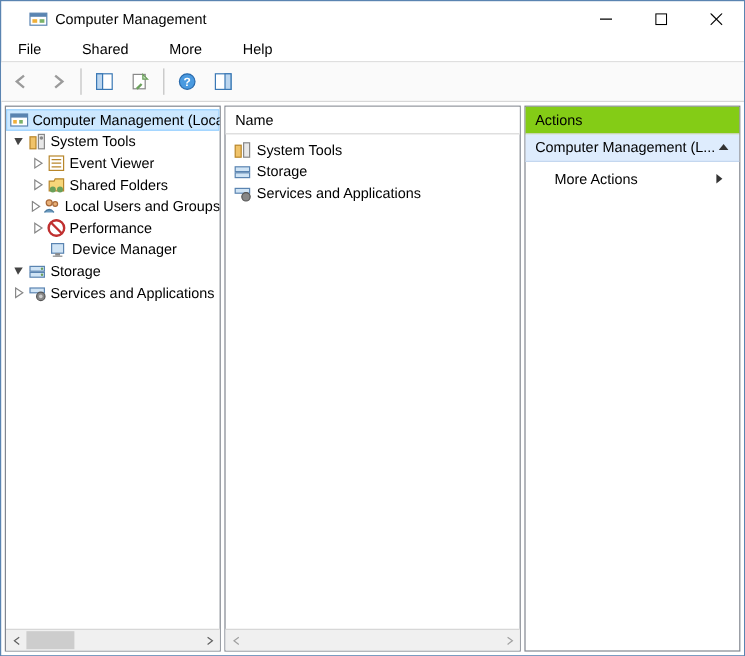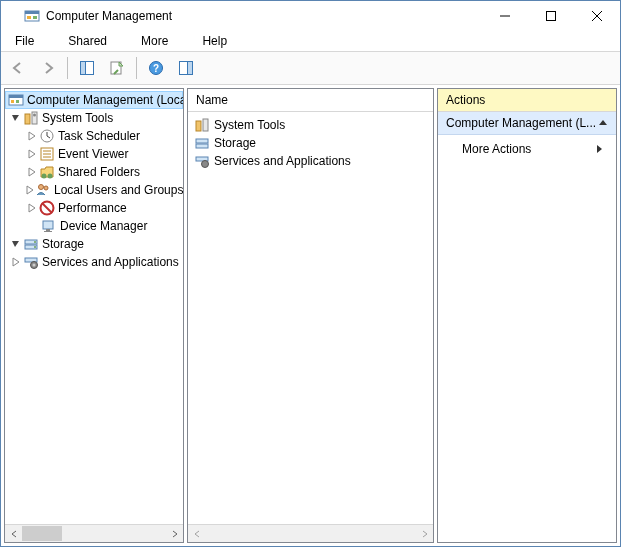--- a/index.html
+++ b/index.html
@@ -26,21 +26,21 @@
   .tree-row .ic{width:16px;height:16px;display:flex;align-items:center;justify-content:center;margin-right:3px;}
   .tree-row.selected{background:#cce8ff;border:1px solid #99d1ff;height:18px;box-sizing:border-box;}
   .tree-row.highlight{border:2px solid #d01228;border-radius:9px;height:20px;box-sizing:border-box;}
   .ind0{padding-left:2px;}
   .ind1{padding-left:4px;}
   .ind2{padding-left:20px;}
   .ind3{padding-left:36px;}
   .listhdr{height:22px;border-bottom:1px solid #d7d7d7;display:flex;align-items:center;padding:0 8px;background:#fff;}
   .list{flex:1;overflow:hidden;padding:4px 4px;}
   .list-row{display:flex;align-items:center;height:18px;gap:4px;padding-left:2px;}
-  .actions-hdr{height:22px;border-bottom:1px solid #d7d7d7;padding:0 8px;display:flex;align-items:center;font-weight:400;background:#fef9c3;}
+  .actions-hdr{height:22px;border-bottom:1px solid #d7d7d7;padding:0 8px;display:flex;align-items:center;font-weight:400;background:#84cc16;}
   .actions-sub{height:22px;background:#deecfd;border-bottom:1px solid #c4d7ef;padding:0 8px;display:flex;align-items:center;justify-content:space-between;}
   .actions-body{flex:1;padding:4px 0;text-align:right;}
   .action-row{height:20px;display:flex;align-items:center;justify-content:space-between;padding:0 12px 0 24px;}
   .hscroll{height:17px;background:#f0f0f0;border-top:1px solid #d7d7d7;display:flex;align-items:center;}
   .hscroll .arrow{width:17px;height:17px;display:flex;align-items:center;justify-content:center;background:#f0f0f0;}
   .hscroll .track{flex:1;height:17px;background:#f0f0f0;}
   .hscroll .thumb{height:15px;background:#cdcdcd;margin:1px 0;}
   svg{display:block;}
 </style>
 </head>
@@ -150,35 +150,20 @@
           <span class="ic">
               <svg width="16" height="16">
                 <rect x="2" y="4" width="5" height="10" fill="#f0c36a" stroke="#b8862a"></rect>
                 <rect x="9" y="2" width="5" height="12" fill="#e8e8e8" stroke="#888"></rect>
                 <circle cx="11.5" cy="5" r="1.5" fill="#888"></circle>
               </svg>
             </span>
           <span>System Tools</span>
         </div>
 
-        <div class="tree-row ind2">
-          <span class="tw">
-              <svg width="10" height="10">
-                <path d="M2 1 L8 5 L2 9 Z" fill="none" stroke="#888"></path>
-              </svg>
-            </span>
-          <span class="ic">
-              <svg width="16" height="16">
-                <circle cx="8" cy="8" r="6" fill="#fff" stroke="#888"></circle>
-                <line x1="8" y1="8" x2="8" y2="4" stroke="#444"></line>
-                <line x1="8" y1="8" x2="11" y2="10" stroke="#444"></line>
-              </svg>
-            </span>
-          <span>Task Scheduler</span>
-        </div>
 
         <div class="tree-row ind2">
           <span class="tw">
               <svg width="10" height="10">
                 <path d="M2 1 L8 5 L2 9 Z" fill="none" stroke="#888"></path>
               </svg>
             </span>
           <span class="ic">
               <svg width="16" height="16">
                 <rect x="2" y="2" width="12" height="12" fill="#fff" stroke="#b8862a"></rect>

